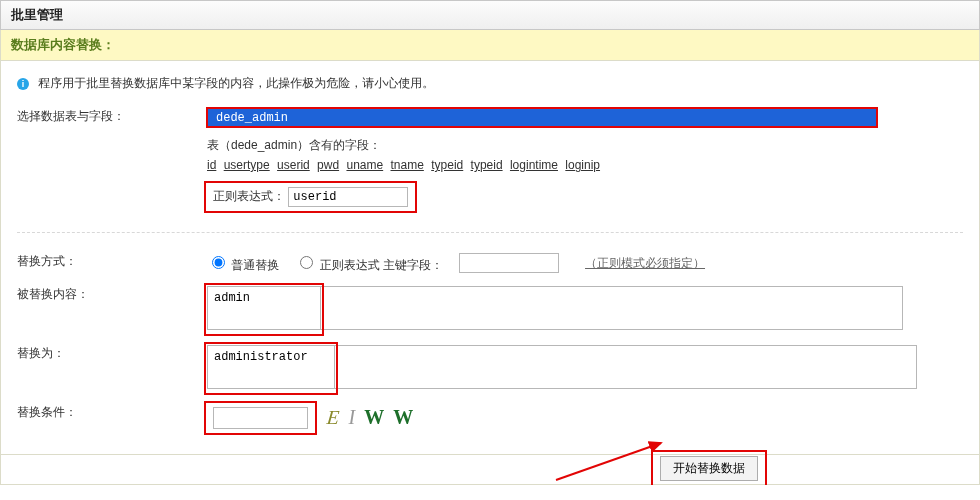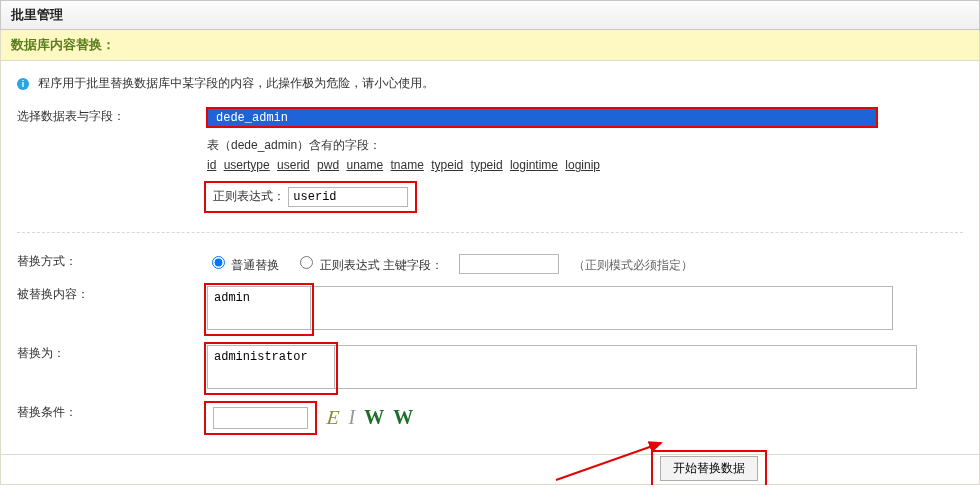--- a/index.html
+++ b/index.html
@@ -91,23 +91,23 @@
   .txt-cond{ width: 602px; }
   .txt-code{ width: 95px; height:22px; }
   .txtarea {
     width: 702px; height: 44px;
     font-family: "Courier New", monospace;
     font-size: 12px;
     padding: 4px 6px;
     border: 1px solid #b7b7b7;
     resize: none;
   }
-  .radio-row { display: flex; align-items: flex-end; gap: 6px; flex-wrap: wrap; }
+  .radio-row { display: flex; align-items: center; gap: 6px; flex-wrap: wrap; }
   .radio-row label { margin-right: 10px; }
-  .hint { color: #666; margin-left: 8px; }
+  .hint { color: #666; margin-left: 20px; text-decoration: underline; }
   .captcha {
     display: inline-block;
     vertical-align: middle;
     margin-left: 10px;
     font-family: Georgia, serif;
     font-size: 20px;
     letter-spacing: 2px;
   }
   .captcha .c1{ color:#8a8a2c; font-style:italic; transform:skew(-6deg); display:inline-block; }
   .captcha .c2{ color:#999; font-style:italic; }
@@ -202,21 +202,21 @@
           <input class="txt-input txt-pk" value="" style="">
           <span class="hint">（正则模式必须指定）</span>
         </div>
       </td>
     </tr>
 
     <tr>
       <td class="lbl">被替换内容：</td>
       <td>
         <span class="red-rect-2" style="display:inline-block">
-          <textarea class="txtarea" style="width: 104px;">admin</textarea>
+          <textarea class="txtarea" style="width: 114px;">admin</textarea>
         </span><textarea class="txtarea" style="width: 582px; border-left: none;"></textarea>
       </td>
     </tr>
 
     <tr>
       <td class="lbl">替换为：</td>
       <td>
         <span class="red-rect-2" style="display:inline-block">
           <textarea class="txtarea" style="width: 128px;">administrator</textarea>
         </span><textarea class="txtarea" style="width: 582px; border-left: none;"></textarea>

